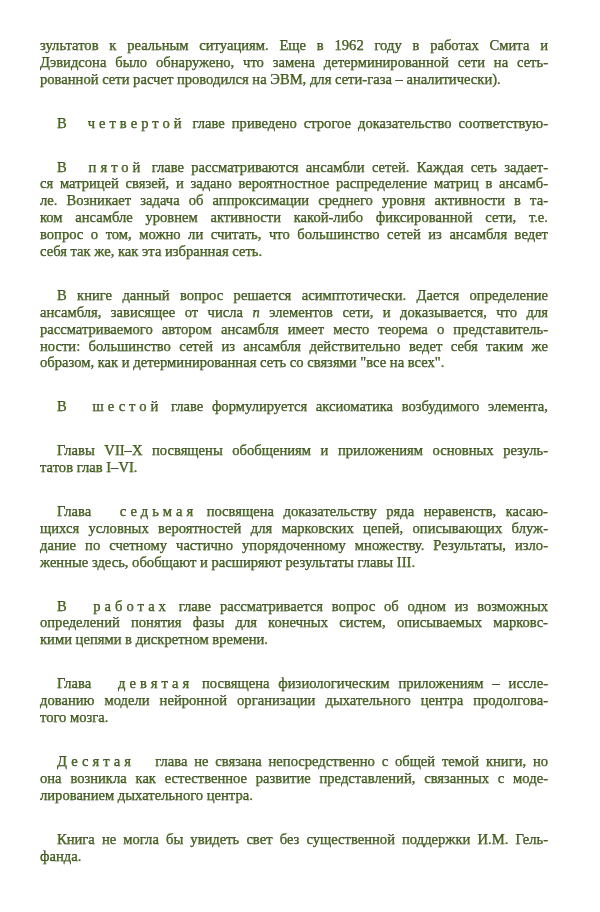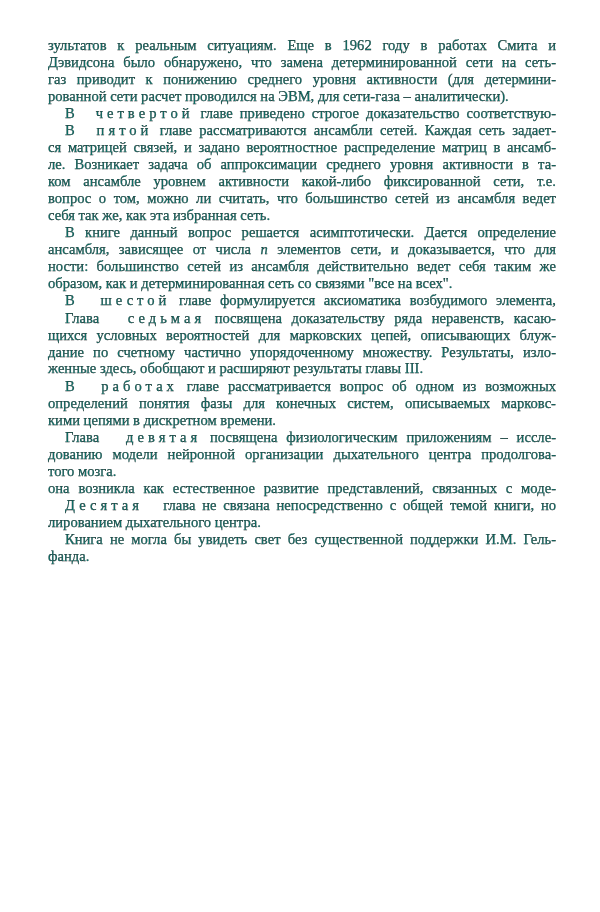--- a/index.html
+++ b/index.html
@@ -8,90 +8,95 @@
     background: #ffffff;
   }
   body {
     width: 600px;
     height: 912px;
     position: relative;
     overflow: hidden;
   }
   .page {
     position: absolute;
-    left: 48px;
+    left: 40px;
     top: 37px;
     width: 508px;
     font-family: "Liberation Serif", "DejaVu Serif", serif;
     font-size: 14.6px;
     line-height: 16.9px;
-    color: #0f766e;
+    color: #4d7c0f;
     -webkit-text-stroke: 0.25px #111111;
   }
   .para {
     margin: 0 0 0.5px 0;
     text-align: justify;
     text-indent: 0;
   }
   .line {
     display: block;
     white-space: nowrap;
     text-align-last: justify;
     text-align: justify;
     height: 16.9px;
   }
   .line.last {
     text-align-last: left;
   }
   .line.first {
     padding-left: 17px;
+    margin-top: 27px;
   }
   .spaced {
     letter-spacing: 4px;
   }
   .ital {
     font-style: italic;
   }
 </style>
 </head>
 <body>
 
 <div class="page">
 
   <div class="para">
     <span class="line">зультатов  к  реальным  ситуациям.  Еще  в  1962 году  в  работах  Смита  и</span>
     <span class="line">Дэвидсона было обнаружено, что замена детерминированной сети на сеть-</span>
-    <span class="line">газ  приводит  к  понижению  среднего  уровня  активности  (для  детермини-</span>
     <span class="line last">рованной сети расчет проводился на ЭВМ, для сети-газа – аналитически).</span>
   </div>
 
   <div class="para">
     <span class="line first"><span>В</span>&nbsp;&nbsp; <span class="spaced">четвертой</span> <span>главе приведено строгое доказательство соответствую-</span></span>
   </div>
 
   <div class="para">
     <span class="line first"><span>В</span>&nbsp;&nbsp; <span class="spaced">пятой</span> <span>главе рассматриваются ансамбли сетей. Каждая сеть задает-</span></span>
     <span class="line">ся матрицей связей, и задано вероятностное распределение матриц в ансамб-</span>
     <span class="line">ле. Возникает задача об аппроксимации среднего уровня активности в та-</span>
     <span class="line">ком ансамбле уровнем активности какой-либо фиксированной сети, т.е.</span>
     <span class="line">вопрос о том, можно ли считать, что большинство сетей из ансамбля ведет</span>
     <span class="line last">себя так же, как эта избранная сеть.</span>
   </div>
 
   <div class="para">
     <span class="line first">В книге данный вопрос решается асимптотически. Дается определение</span>
     <span class="line"><span>ансамбля, зависящее от числа</span> <span class="ital">n</span> <span>элементов сети, и доказывается, что для</span></span>
+    <span class="line">рассматриваемого автором ансамбля имеет место теорема о представитель-</span>
     <span class="line">ности: большинство сетей из ансамбля действительно ведет себя таким же</span>
     <span class="line last">образом, как и детерминированная сеть со связями "все на всех".</span>
   </div>
 
   <div class="para">
     <span class="line first"><span>В</span>&nbsp;&nbsp; <span class="spaced">шестой</span> <span>главе формулируется аксиоматика возбудимого элемента,</span></span>
   </div>
 
+  <div class="para">
+    <span class="line first">Главы VII–X посвящены обобщениям и приложениям основных резуль-</span>
+    <span class="line last">татов глав I–VI.</span>
+  </div>
 
   <div class="para">
     <span class="line first"><span>Глава</span>&nbsp;&nbsp; <span class="spaced">седьмая</span> <span>посвящена доказательству ряда неравенств, касаю-</span></span>
     <span class="line">щихся условных вероятностей для марковских цепей, описывающих блуж-</span>
     <span class="line">дание по счетному частично упорядоченному множеству. Результаты, изло-</span>
     <span class="line last">женные здесь, обобщают и расширяют результаты главы III.</span>
   </div>
 
   <div class="para">
     <span class="line first"><span>В</span>&nbsp;&nbsp; <span class="spaced">работах</span> <span>главе рассматривается вопрос об одном из возможных</span></span>
@@ -99,22 +104,22 @@
     <span class="line last">кими цепями в дискретном  времени.</span>
   </div>
 
   <div class="para">
     <span class="line first"><span>Глава</span>&nbsp;&nbsp; <span class="spaced">девятая</span> <span>посвящена физиологическим приложениям – иссле-</span></span>
     <span class="line">дованию модели нейронной организации дыхательного центра продолгова-</span>
     <span class="line last">того мозга.</span>
   </div>
 
   <div class="para">
+    <span class="line first"><span class="spaced">Десятая</span>&nbsp;&nbsp; <span>глава не связана непосредственно с общей темой книги, но</span></span>
     <span class="line">она возникла как естественное развитие представлений, связанных с моде-</span>
-    <span class="line first"><span class="spaced">Десятая</span>&nbsp;&nbsp; <span>глава не связана непосредственно с общей темой книги, но</span></span>
     <span class="line last">лированием дыхательного центра.</span>
   </div>
 
 
   <div class="para">
   </div>
 
   <div class="para">
     <span class="line first">Книга не могла бы увидеть свет без существенной поддержки И.М. Гель-</span>
     <span class="line last">фанда.</span>

